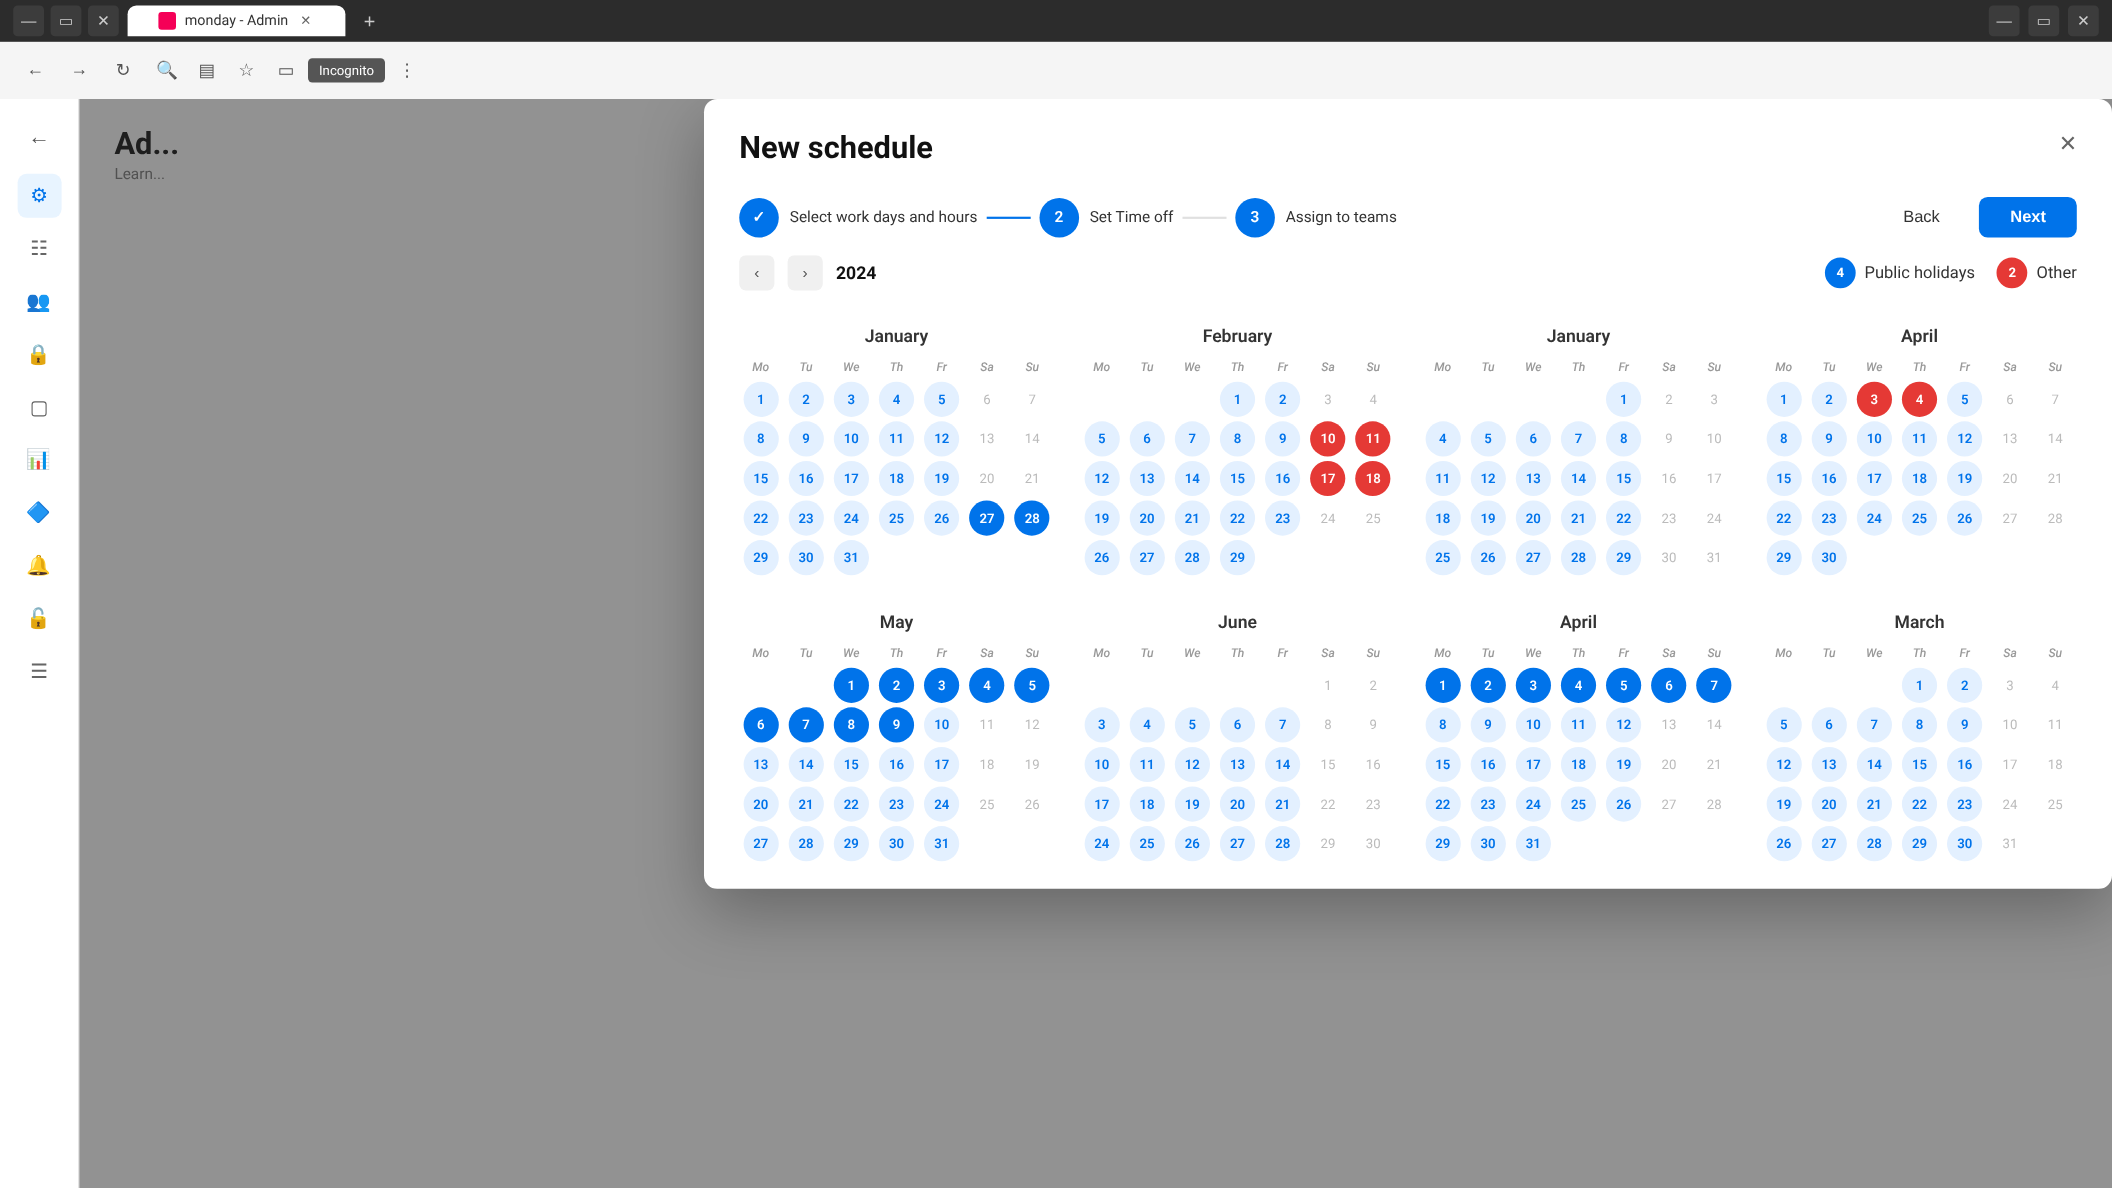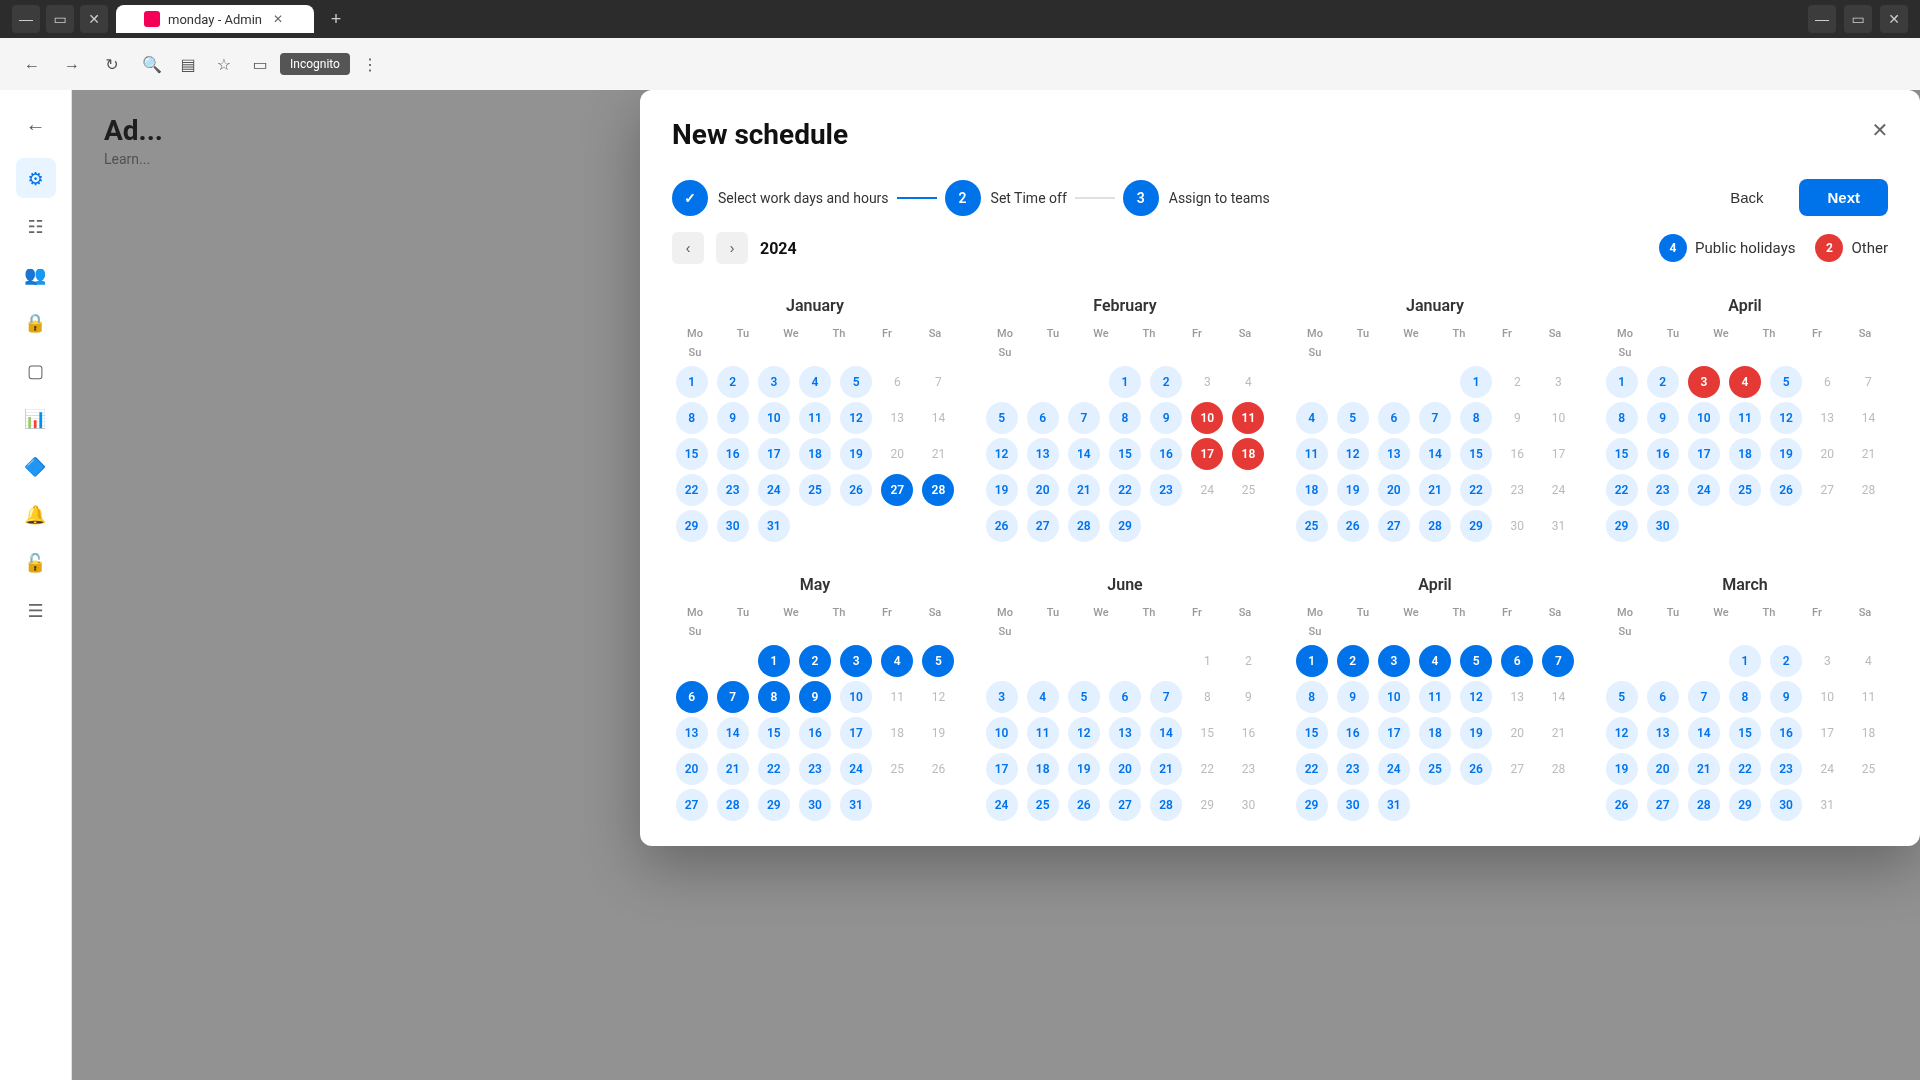--- a/index.html
+++ b/index.html
@@ -406,23 +406,24 @@
     .month-block {}
     .month-title {
       font-size: 16px;
       font-weight: 600;
       color: #333;
       text-align: center;
       margin-bottom: 10px;
     }
     .month-days-header {
       display: grid;
-      grid-template-columns: repeat(6, 1fr);
+      grid-template-columns: repeat(7, 1fr);
       gap: 2px;
       margin-bottom: 4px;
+      font-style: italic;
     }
     .day-header {
       font-size: 11px;
       color: #999;
       text-align: center;
       padding: 2px 0;
       font-weight: 500;
     }
     .month-days {
       display: grid;

